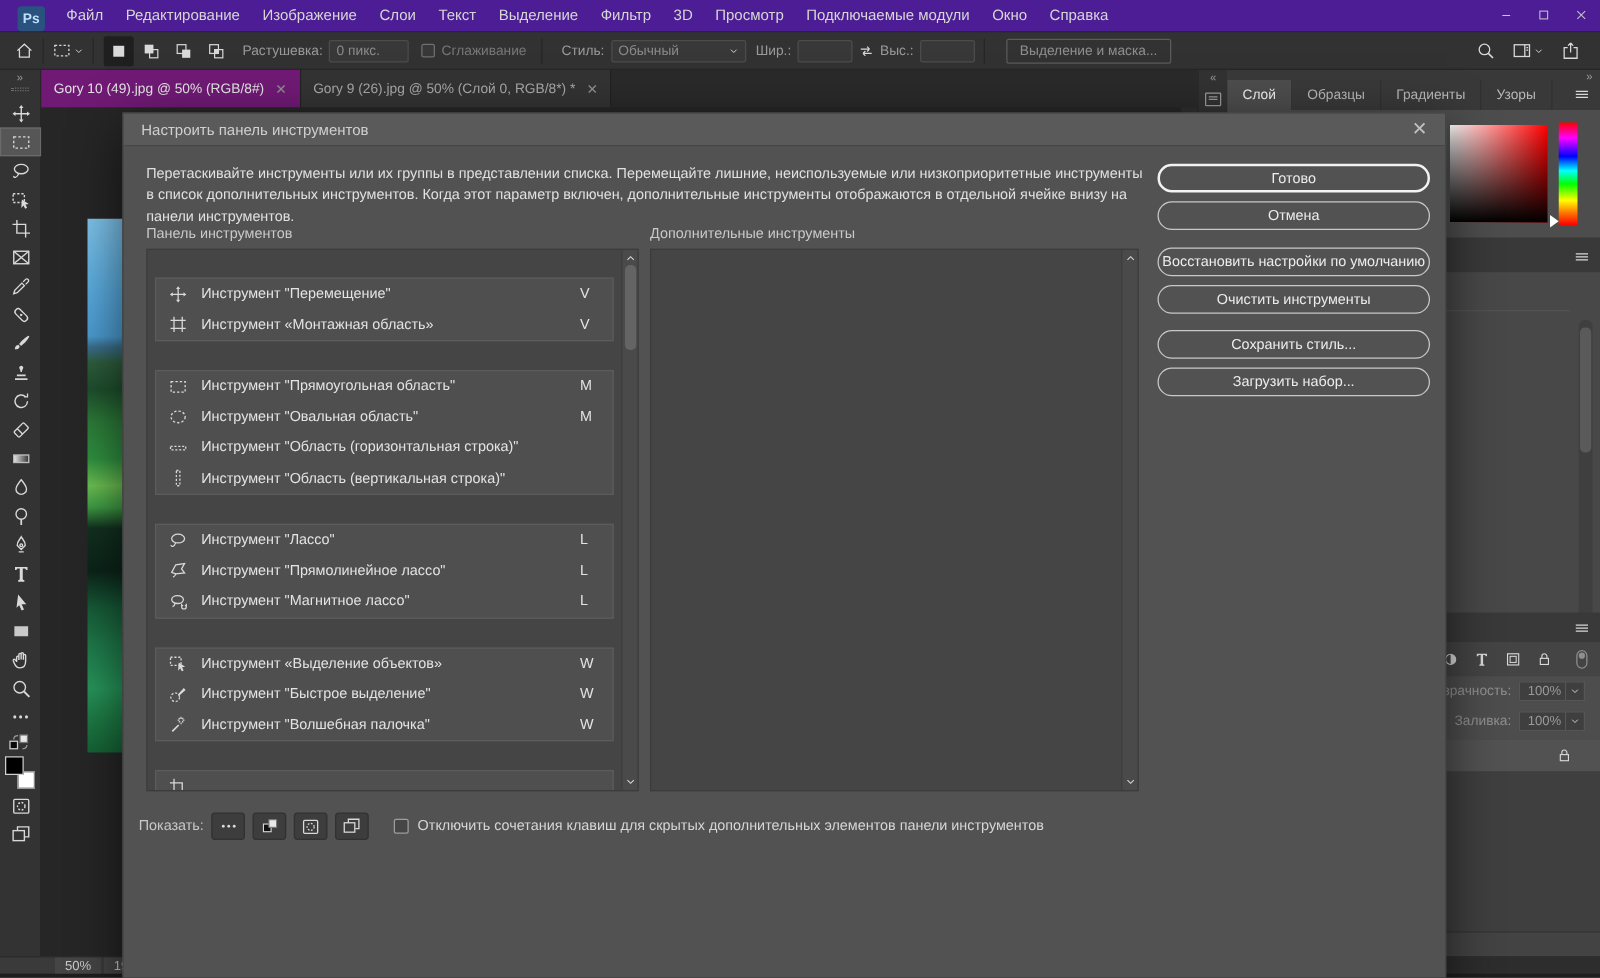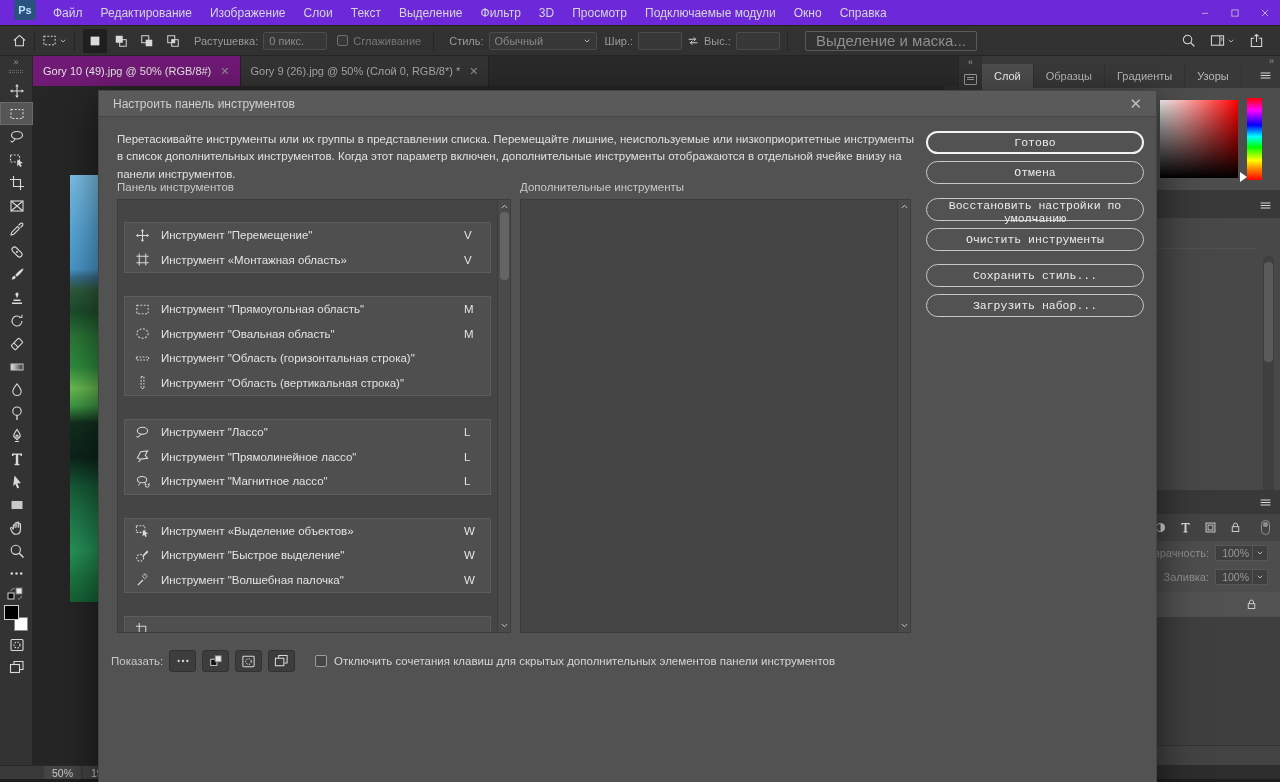--- a/index.html
+++ b/index.html
@@ -3,41 +3,41 @@
 <meta charset="utf-8">
 <style>
   * { margin:0; padding:0; box-sizing:border-box; }
   html,body { width:1280px; height:782px; overflow:hidden; }
   body { position:relative; background:#2d2d2d; font-family:"Liberation Sans", sans-serif;
          -webkit-font-smoothing:antialiased; color:#d8d8d8; }
   svg { display:block; }
   svg .f { fill:#d9d9d9; stroke:none; }
 
   
-  #menubar { position:absolute; left:0; top:0; width:1280px; height:26px; background:#6d28d9;
-             border-bottom:1px solid #222; display:flex; align-items:flex-start; }
+  #menubar { position:absolute; left:0; top:0; width:1280px; height:26px; background:#4c1d95;
+             border-bottom:1px solid #222; display:flex; align-items:flex-end; }
   #ps-logo { width:22px; height:20px; margin:0 8px 0 14px; background:#29527e; border-radius:3px;
              color:#bfe0ff; font-size:11px; font-weight:bold; display:flex; align-items:center; justify-content:center; }
   .menu-item { padding:0 9px; font-size:12px; color:#d6d6d6; line-height:26px; cursor:default; }
   #win-controls { margin-left:auto; display:flex; height:26px; }
   .win-btn { width:30px; height:26px; display:flex; align-items:center; justify-content:center; color:#c9c9c9; }
 
   
   #optionsbar { position:absolute; left:0; top:26px; width:1280px; height:30px; background:#323232;
                 border-bottom:1px solid #262626; display:flex; align-items:center; font-size:11px; }
   .ob-sep { width:1px; height:20px; background:#262626; margin:0 7px; }
   .ob-label { color:#9a9a9a; margin:0 5px 0 8px; }
   .ob-label.dim { color:#777; }
   .ob-field { height:18px; background:#383838; border:1px solid #4c4c4c; border-radius:2px;
               color:#8a8a8a; font-size:11px; display:flex; align-items:center; padding:0 5px; }
   .ob-select { display:flex; align-items:center; justify-content:space-between; width:108px;gap:24px; }
   .mode-btn { width:24px; height:24px; display:flex; align-items:center; justify-content:center; margin:0 1px; border-radius:2px; }
   .mode-btn.active { background:#1f1f1f; }
   .ob-btn { height:20px; border:1px solid #5b5b5b; border-radius:2px; background:none; color:#8f8f8f;
-            font-size:15px; padding:0 10px; margin-left:10px; font-family:inherit; }
+            font-size:11px; padding:0 10px; margin-left:10px; font-family:inherit; }
   .ob-check { width:11px; height:11px; border:1px solid #6f6f6f; background:#383838; border-radius:2px; margin:0 5px 0 10px; }
   #ob-right { margin-left:auto; display:flex; align-items:center; gap:14px; padding-right:16px; color:#c8c8c8; }
   .icon-cell { display:flex; align-items:center; justify-content:center; }
 
   
   #left-dock { position:absolute; left:0; top:56px; width:33px; height:709px; background:#333;
                border-right:1px solid #262626; }
   #left-dock .dock-top { height:12px; display:flex; align-items:center; justify-content:center; color:#9a9a9a; font-size:9px; }
   #grip { width:14px; height:3px; margin:2px auto 6px; border-top:1px dotted #6d6d6d; border-bottom:1px dotted #6d6d6d; }
   .tool-slot { width:33px; height:23px; display:flex; align-items:center; justify-content:center; }
@@ -139,21 +139,21 @@
   #left-thumb { position:absolute; left:2px; top:12px; width:9px; height:68px; background:#646464; border-radius:4px; }
   #groups-wrap { position:absolute; left:6px; right:19px; top:0; bottom:0; }
   .tool-group { background:#4f4f4f; border:1px solid #5c5c5c; margin-top:23px; }
   .tool-group:first-child { margin-top:22px; }
   .tool-row { height:24.5px; display:flex; align-items:center; }
   .tool-row .t-icon { width:26px; padding-left:10px; display:flex; align-items:center; }
   .tool-row .t-name { flex:1; font-size:11.5px; color:#e3e3e3; padding-left:10px; }
   .tool-row .t-key { width:26px; font-size:11.5px; color:#e3e3e3; }
   #dlg-buttons { position:absolute; left:827px; top:0; width:218px; }
   .dlg-btn { position:absolute; left:0; width:218px; height:23px; border:1px solid #c8c8c8; border-radius:12px;
-             background:none; color:#ececec; font-size:11.5px; font-family:Liberation Mono, monospace; }
+             background:none; color:#ececec; font-size:11.5px; font-family:Liberation Sans, sans-serif; }
   .dlg-btn.primary { border-width:2px; border-color:#f2f2f2; }
   #dlg-footer { position:absolute; left:12px; top:552px; width:820px; height:36px; display:flex; align-items:center; }
   #show-label { font-size:11.5px; color:#c8c8c8; margin-right:6px; }
   .show-btn { width:27px; height:22px; background:#3d3d3d; border:1px solid #313131; border-radius:3px;
               margin-right:6px; display:flex; align-items:center; justify-content:center; }
   #dlg-checkbox { width:12px; height:12px; border:1px solid #9e9e9e; background:#464646; border-radius:2px; margin:0 7px 0 14px; }
   #checkbox-label { font-size:11.5px; color:#d6d6d6; }
 </style>
 </head>
 <body>

